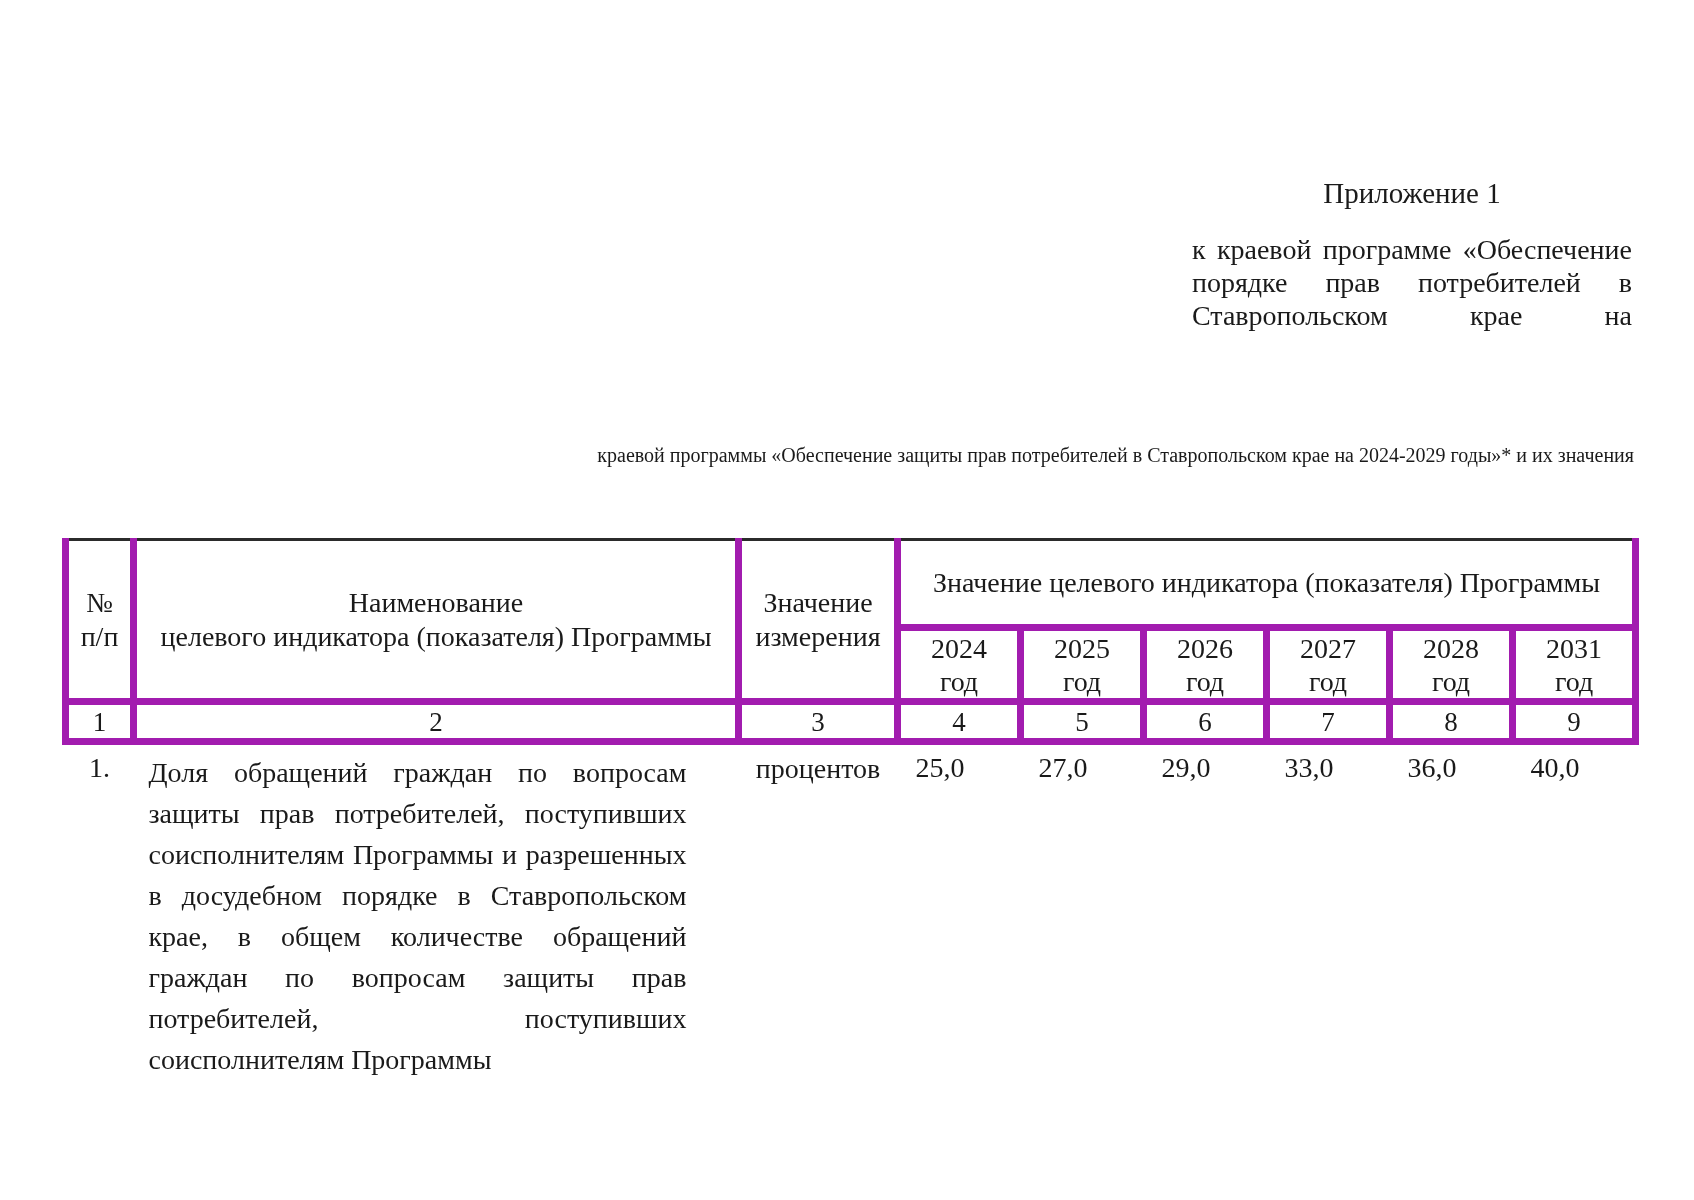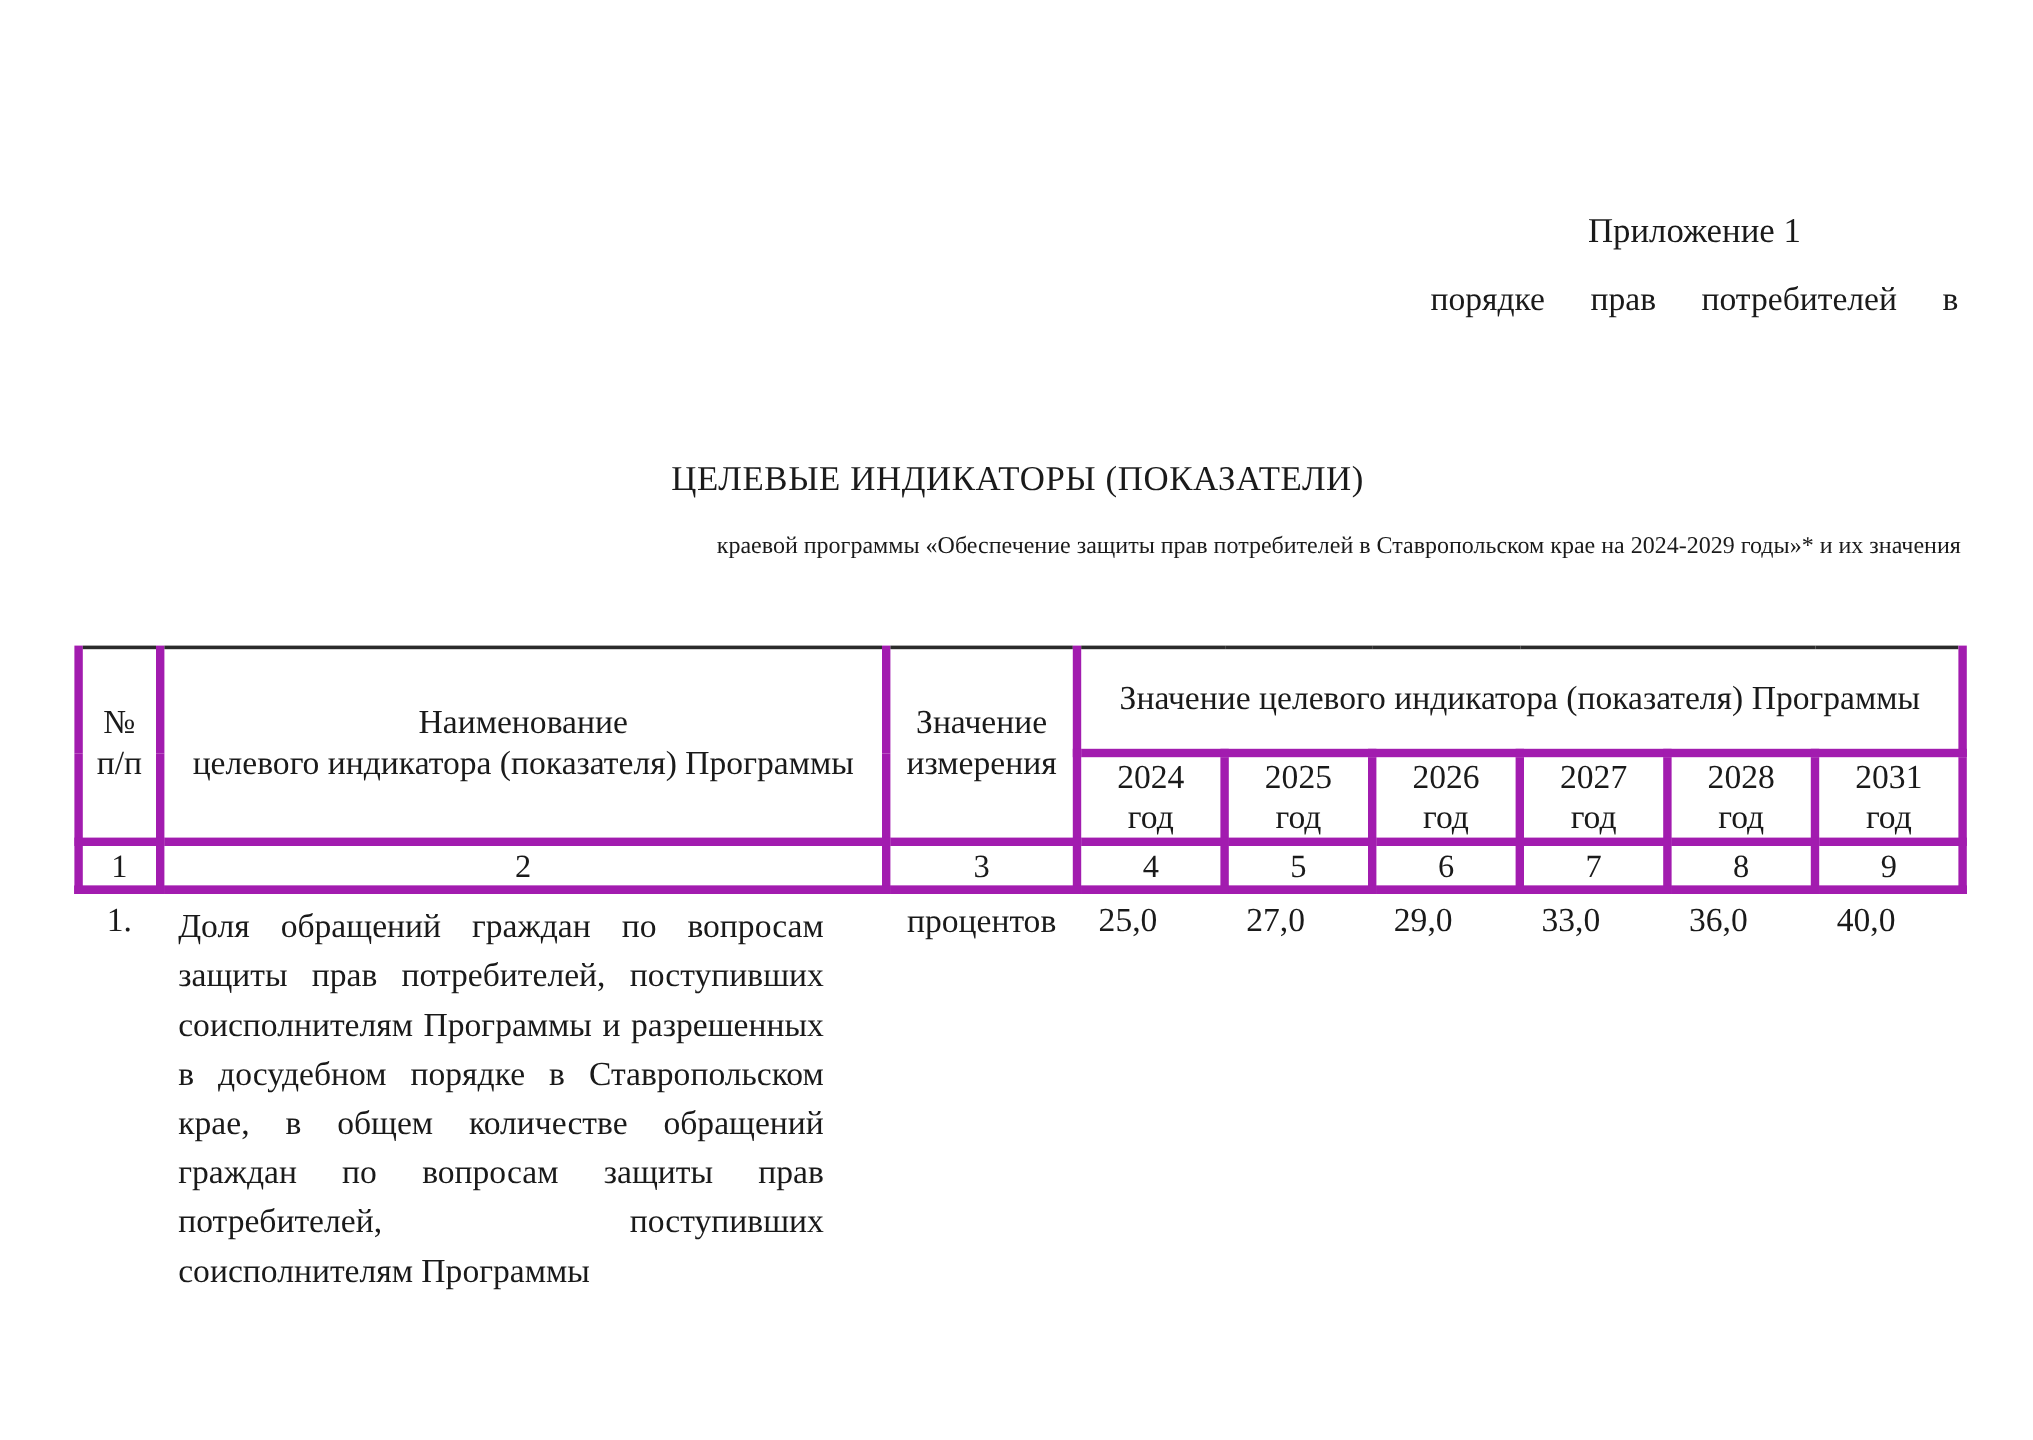--- a/index.html
+++ b/index.html
@@ -119,24 +119,25 @@
   }
 </style>
 </head>
 <body>
 
 <div class="page">
 
   <div class="appendix-number">Приложение 1</div>
 
   <div class="appendix-ref">
+    <div class="jline">к краевой программе «Обеспечение</div>
     <div class="jline">порядке прав потребителей в</div>
+    <div class="jline">Ставропольском крае на</div>
   </div>
 
-  <div class="doc-title">ЦЕЛЕВЫЕ ИНДИКАТОРЫ (ПОКАЗАТЕЛИ)</div>
 
   <div class="doc-subtitle">краевой программы «Обеспечение защиты прав потребителей в Ставропольском крае на 2024-2029 годы»* и их значения</div>
 
   <div class="tbl-wrap">
     <table class="tbl">
       <colgroup>
         <col class="c-num">
           <col class="c-ind">
           <col class="c-unit">
         <col class="c-year">

